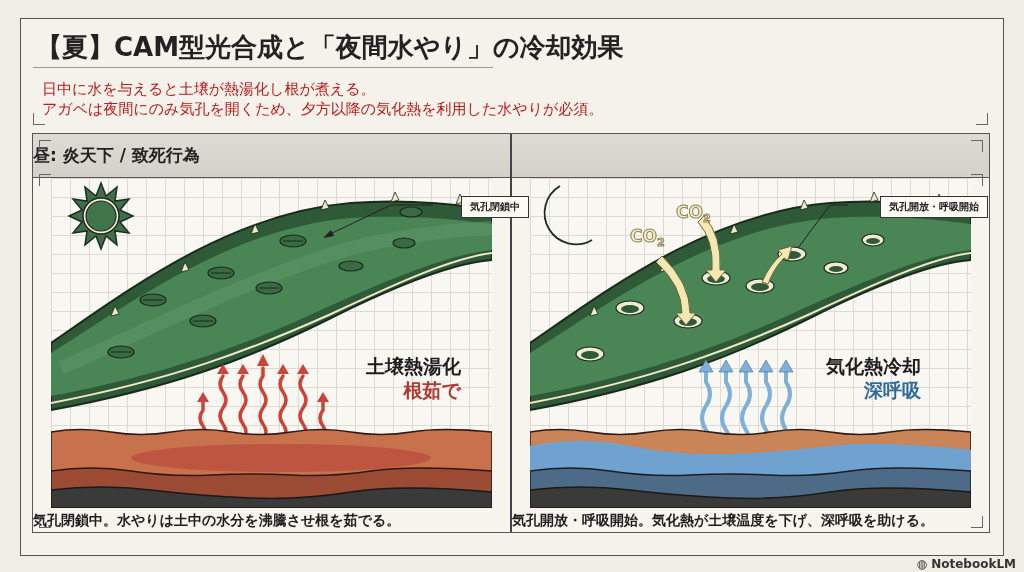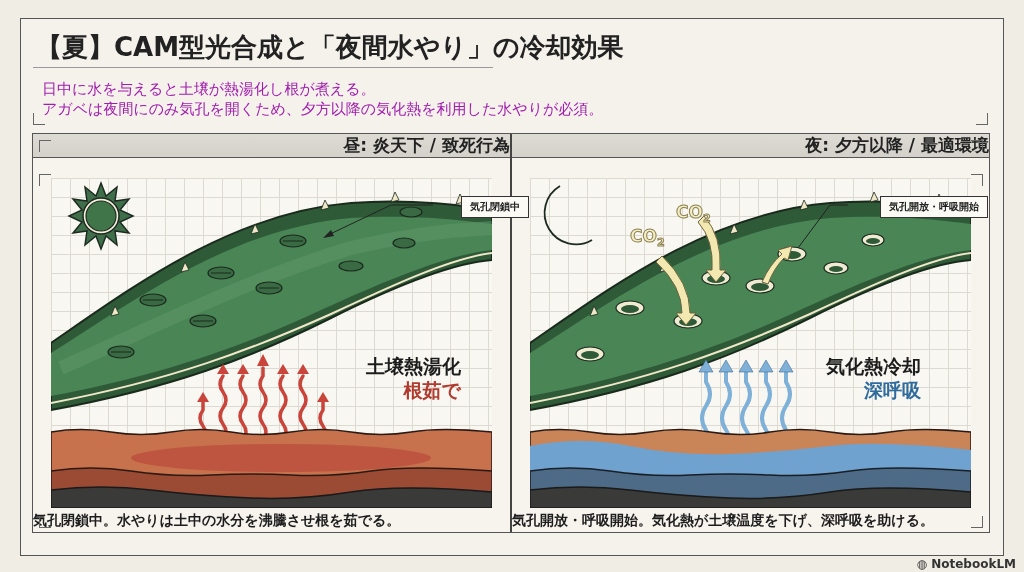--- a/index.html
+++ b/index.html
@@ -16,42 +16,42 @@
     background: #f4f2ea;
   }
   .title {
     position: absolute; left: 36px; top: 30px;
     font-size: 26px; font-weight: bold; letter-spacing: 0px; color: #222;
   }
   .title-rule {
     position: absolute; left: 33px; top: 67px; width: 460px; height: 1px; background: #9a9a9a;
   }
   .subtitle {
-    position: absolute; left: 42px; font-size: 15px; color: #a21caf;
+    position: absolute; left: 42px; font-size: 15px; color: #b91c1c;
   }
   .sub1 { top: 80px; }
   .sub2 { top: 100px; }
   .corner { position: absolute; width: 12px; height: 12px; border-color: #666; border-style: solid; border-width: 0; }
   .c-bl { border-left-width: 1.5px; border-bottom-width: 1.5px; }
   .c-tl { border-left-width: 1.5px; border-top-width: 1.5px; }
   .c-tr { border-right-width: 1.5px; border-top-width: 1.5px; }
   .c-br { border-right-width: 1.5px; border-bottom-width: 1.5px; }
 
   .panels {
     position: absolute; left: 32px; top: 133px; width: 958px; height: 400px;
     border: 1.5px solid #555;
     background: #f6f4ec;
   }
   .panel { position: absolute; top: 0; height: 100%; }
   .panel.left { left: 0; width: 479px; border-right: 2px solid #444; }
   .panel.right { left: 479px; width: 477px; }
   .panel-header {
-    height: 24px; background: linear-gradient(#dddbd4, #d3d1ca);
+    height: 44px; background: linear-gradient(#dddbd4, #d3d1ca);
     border-bottom: 1.5px solid #555;
-    display: flex; align-items: center; justify-content: flex-end;
+    display: flex; align-items: center; justify-content: flex-start;
     font-size: 17px; font-weight: bold; color: #222; position: relative;
   }
   .grid {
     position: absolute; top: 44px; left: 18px; right: 18px; height: 330px;
     background-color: #f8f7f1;
     background-image:
       linear-gradient(#dcdad2 1px, transparent 1px),
       linear-gradient(90deg, #dcdad2 1px, transparent 1px);
     background-size: 19px 19px;
   }
@@ -176,21 +176,20 @@
         <div>土壌熱湯化</div>
         <div class="hot">根茹で</div>
       </div>
     </div>
     <div class="caption">気孔閉鎖中。水やりは土中の水分を沸騰させ根を茹でる。</div>
     <div class="corner c-bl" style="left:6px;top:382px;"></div>
   </div>
 
   <div class="panel right">
     <div class="panel-header">
-      <span>夜: 夕方以降 / 最適環境</span>
       <div class="corner c-tr" style="right:6px;top:6px;"></div>
     </div>
     <div class="corner c-tr" style="right:6px;top:40px;"></div>
 
     <div class="grid">
       <svg class="scene" viewBox="0 0 441 330" preserveAspectRatio="none">
 
         <path d="M30,8 A30,30 0 1 0 62,62 A24,24 0 1 1 30,8 Z" fill="#3f7548" stroke="#1d2b20" stroke-width="1.8"></path>
 
         <g>

